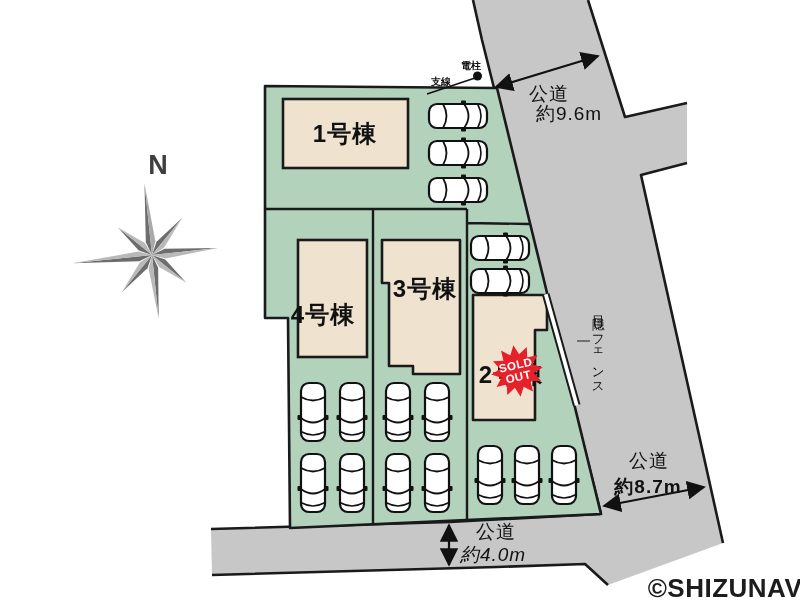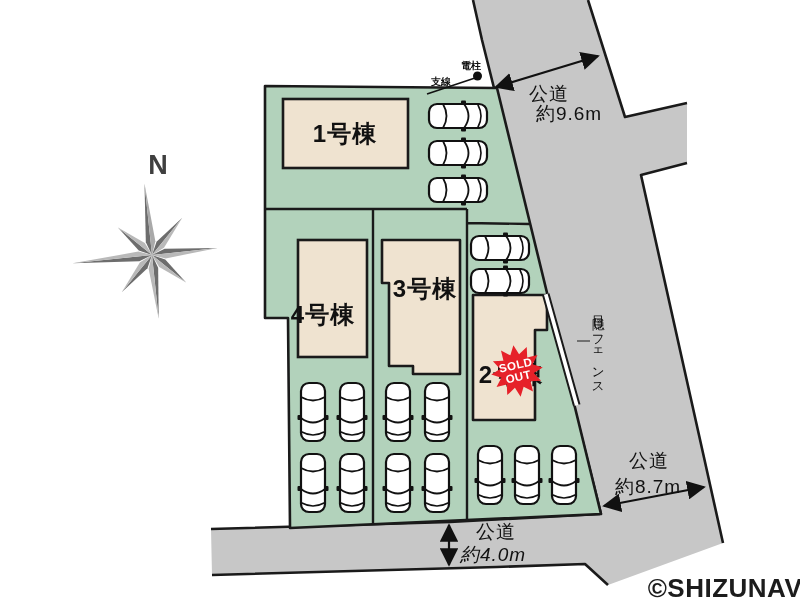--- a/index.html
+++ b/index.html
@@ -112,21 +112,21 @@
     </g>
   </svg>
 
   <div class="lbl north-lbl" style="left:158px;top:166px;">N</div>
   <div class="lbl small-lbl" style="left:471px;top:66px;">電柱</div>
   <div class="lbl small-lbl" style="left:441px;top:82px;">支線</div>
 
   <div class="lbl road-lbl" style="left:549px;top:94px;">公道</div>
   <div class="lbl road-lbl" style="left:569px;top:114px;">約9.6m</div>
   <div class="lbl road-lbl" style="left:649px;top:461px;">公道</div>
-  <div class="lbl road-lbl" style="left:648px;top:487px;">約8.7m</div>
+  <div class="lbl road-lbl" style="left:648px;top:487px;font-weight:bold;">約8.7m</div>
   <div class="lbl road-lbl" style="left:496px;top:532px;">公道</div>
   <div class="lbl road-lbl" style="left:493px;top:555px;font-style:italic;">約4.0m</div>
 
   <div class="lbl fence-lbl" style="left:598px;top:348px;">目隠しフェンス</div>
 
   <div class="lbl bldg-lbl" style="left:345px;top:134px;">1号棟</div>
   <div class="lbl bldg-lbl" style="left:323px;top:305px;margin-top:10px;">4号棟</div>
   <div class="lbl bldg-lbl" style="left:425px;top:289px;">3号棟</div>
   <div class="lbl bldg-lbl" style="left:511px;top:375px;">2号棟</div>
 

